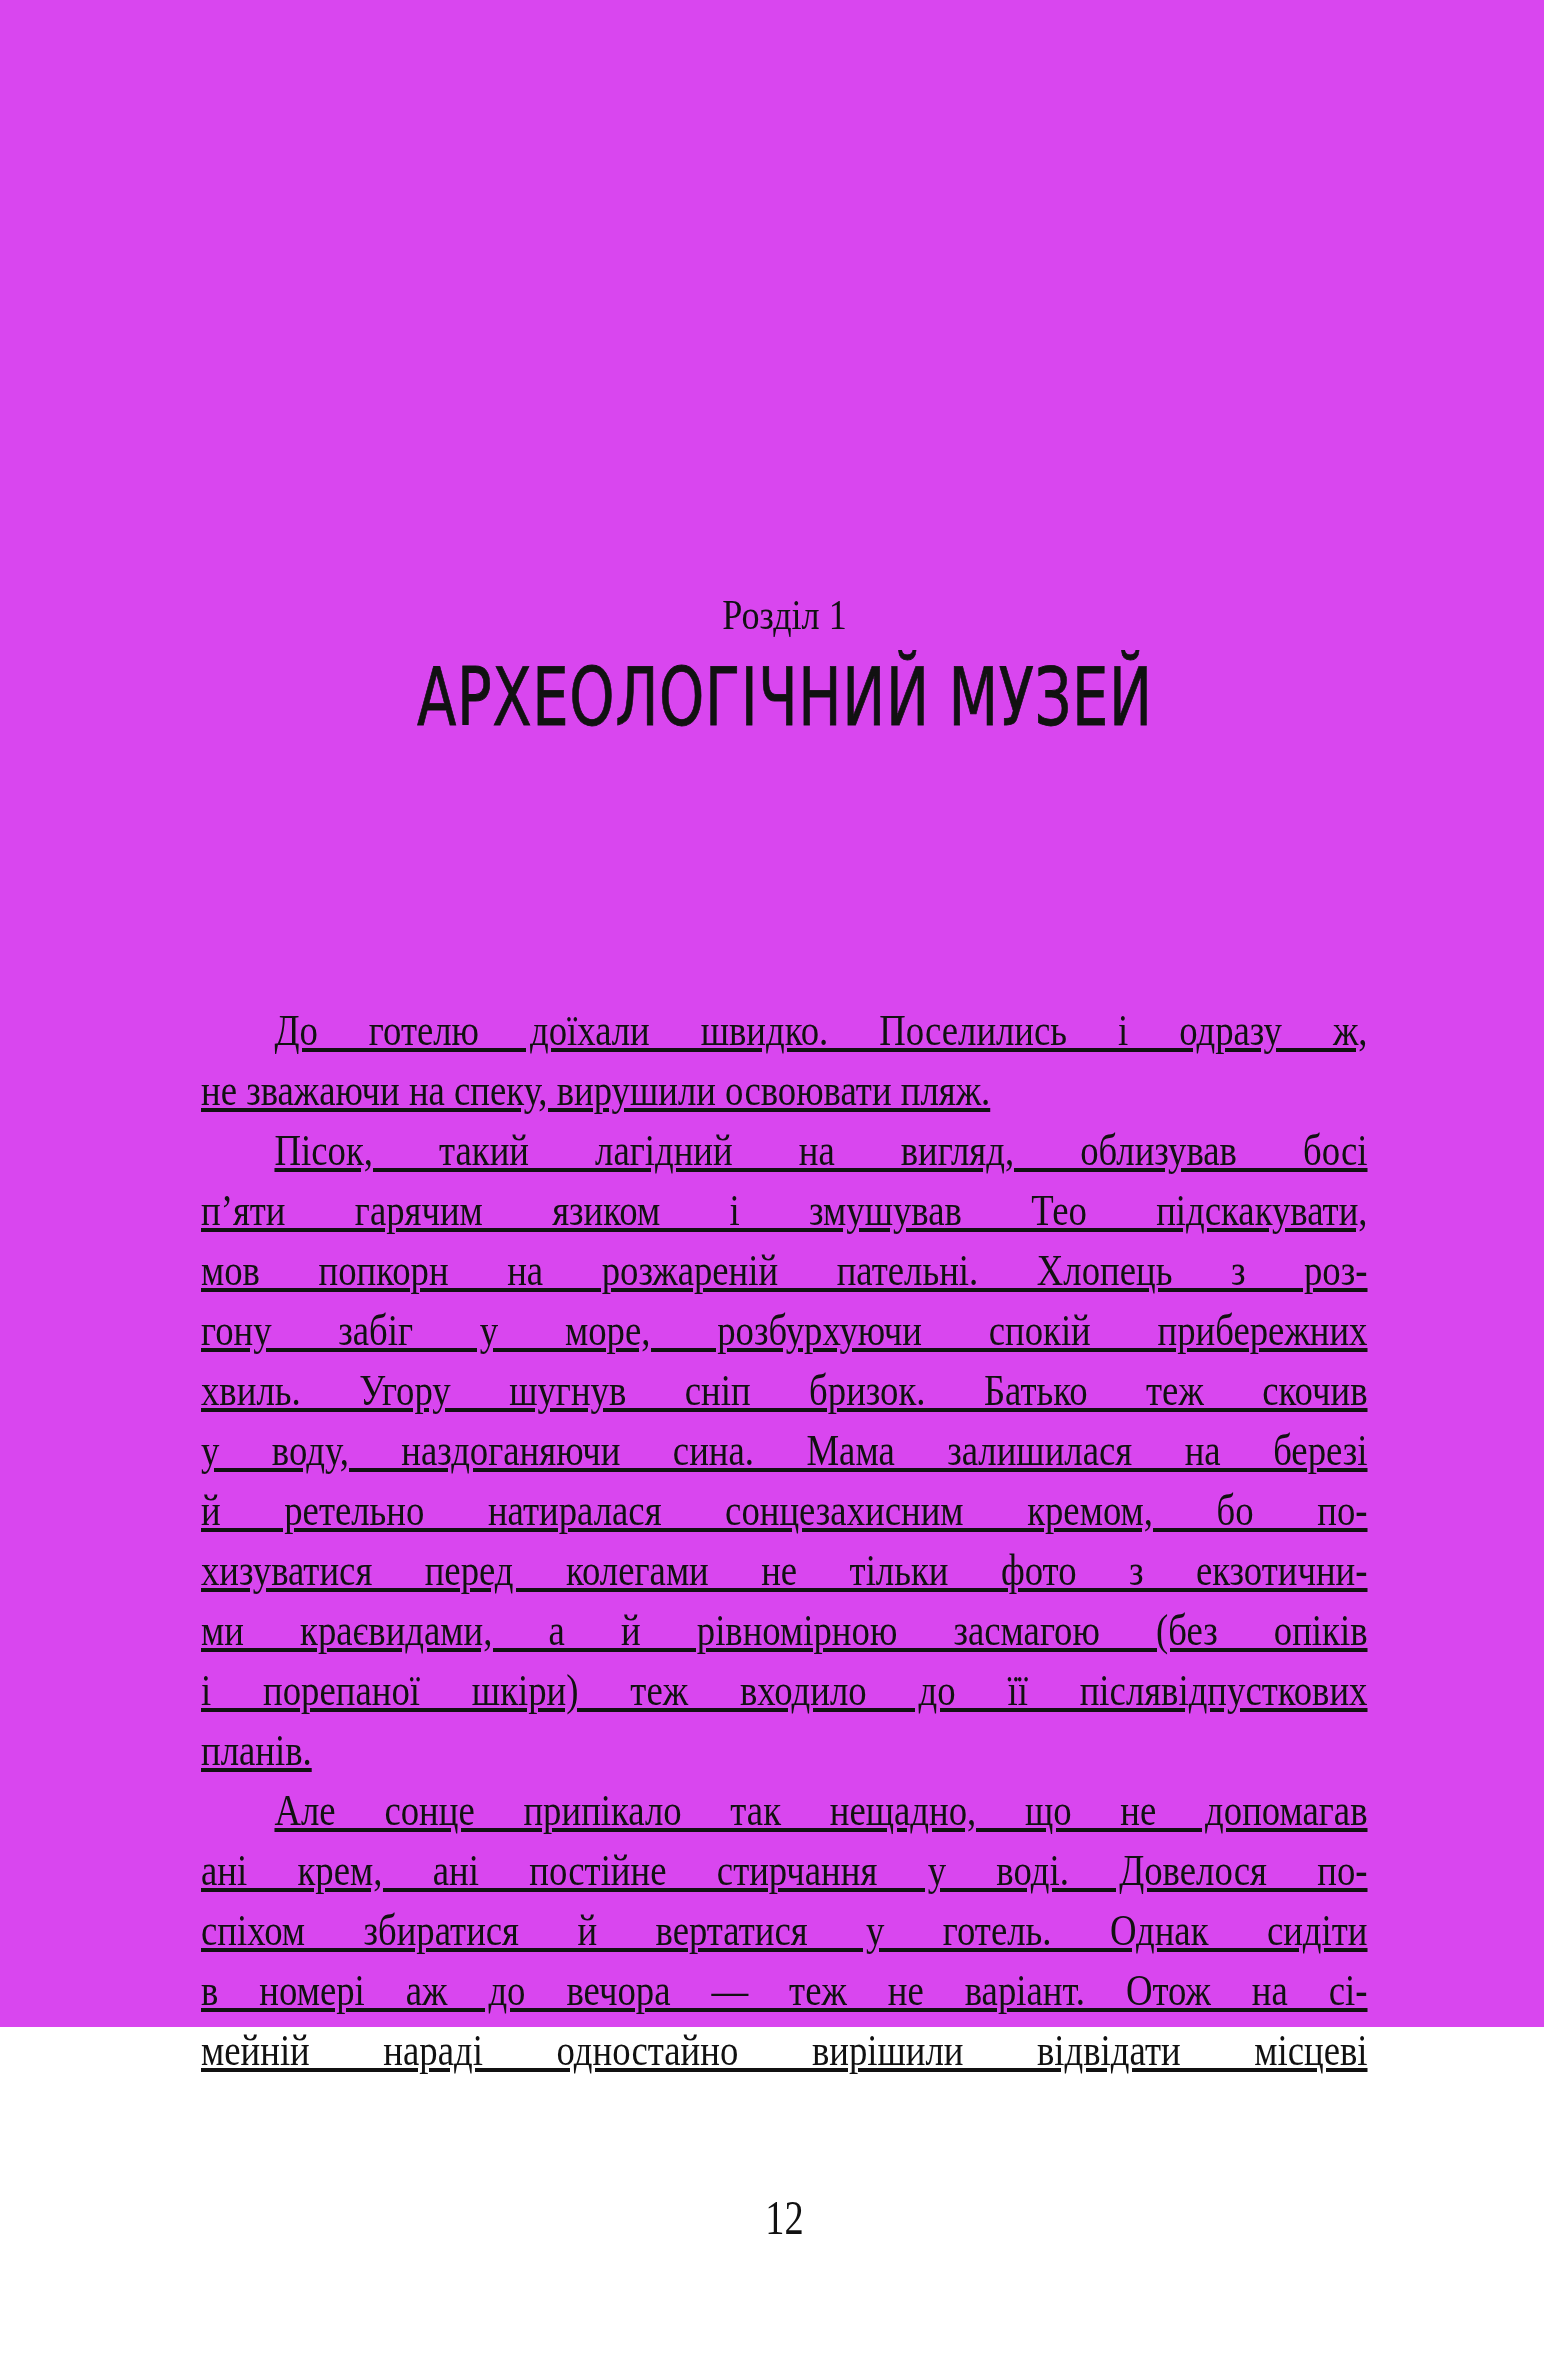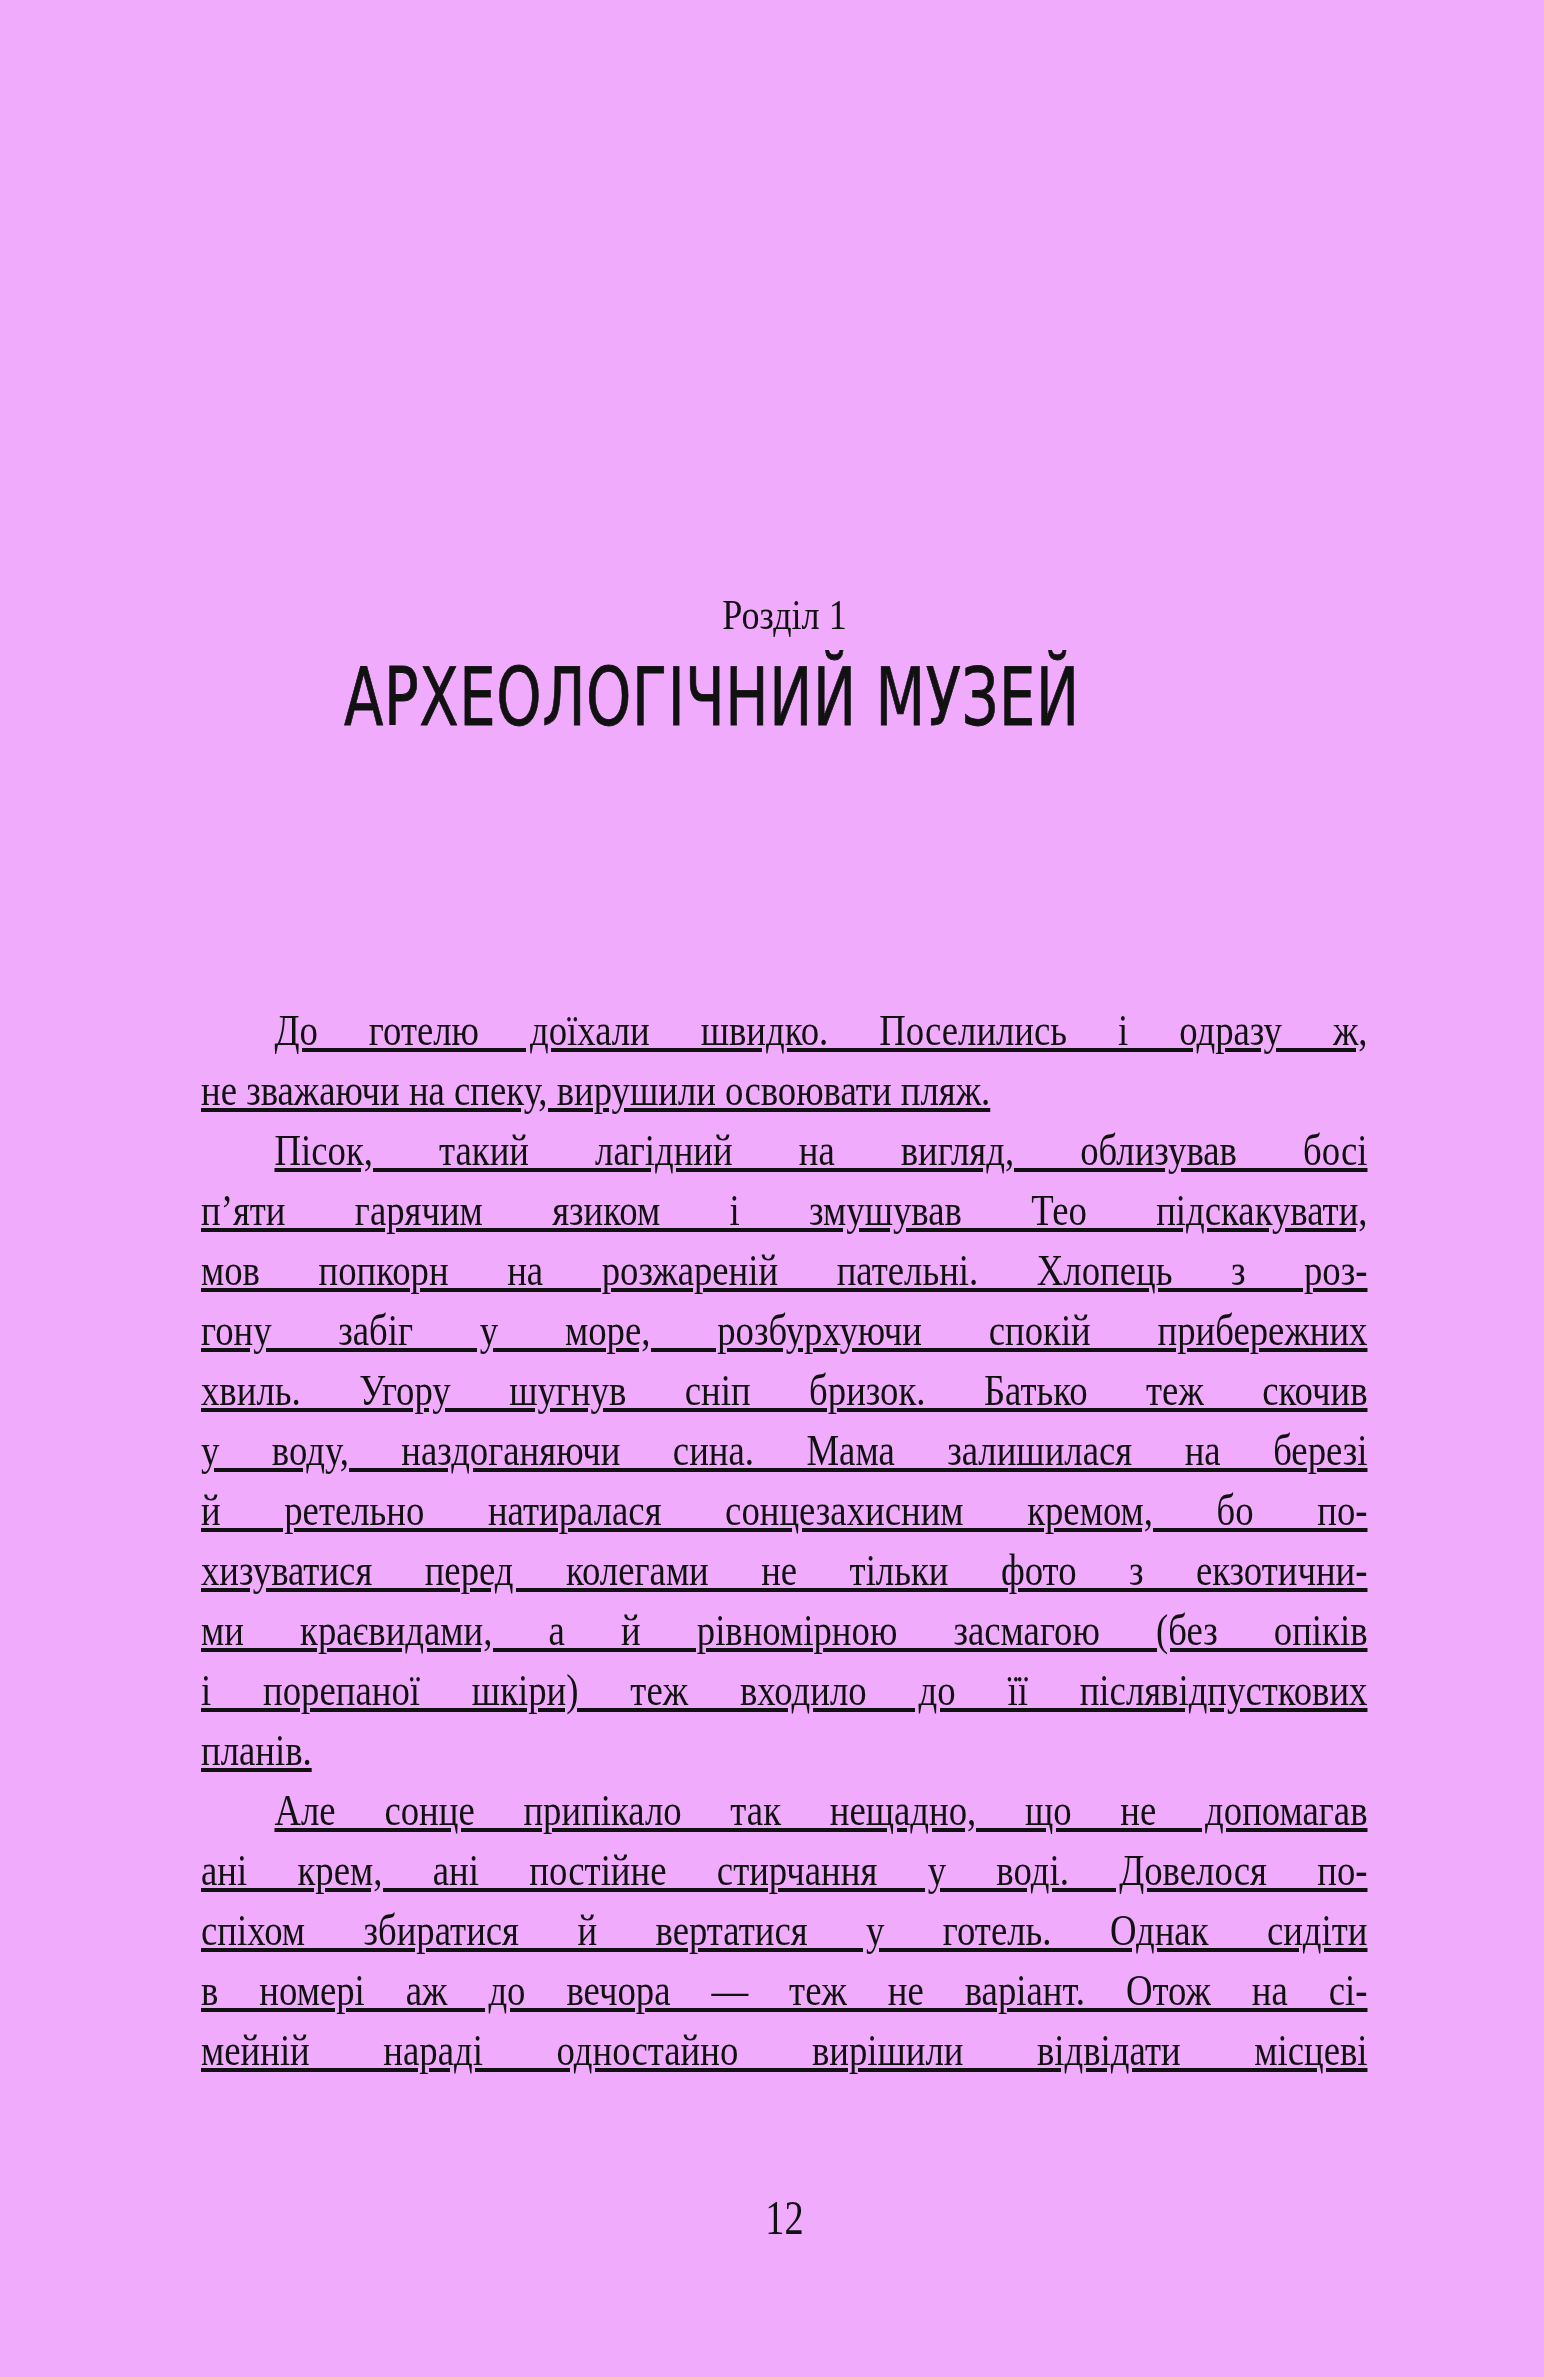--- a/index.html
+++ b/index.html
@@ -11,43 +11,43 @@
       width: 1545px;
       height: 2377px;
       position: relative;
       overflow: hidden;
       color: #111111;
     }
     .page {
       position: absolute;
       left: 0; top: 0;
       width: 1545px;
-      height: 2377px;
-      background: #f0abfc;
+      height: 2027px;
+      background: #d946ef;
     }
     .chapter-label {
       position: absolute;
       left: 201px;
       width: 1167px;
       top: 591px;
       text-align: center;
       font-family: "Liberation Serif", "DejaVu Serif", serif;
       font-size: 42px;
       line-height: 48px;
       letter-spacing: 0px;
       transform: scaleX(0.86);
       transform-origin: 50% 50%;
     }
     .chapter-title-wrap {
       position: absolute;
       left: 201px;
       width: 1167px;
       top: 653px;
       height: 89px;
-      text-align: left;
+      text-align: center;
     }
     .chapter-title {
       display: inline-block;
       font-family: "DejaVu Sans", "Liberation Sans", sans-serif;
       font-weight: normal;
       font-size: 80px;
       line-height: 89px;
       letter-spacing: 0.8px;
       transform: scaleX(0.72);
       transform-origin: 50% 50%;

